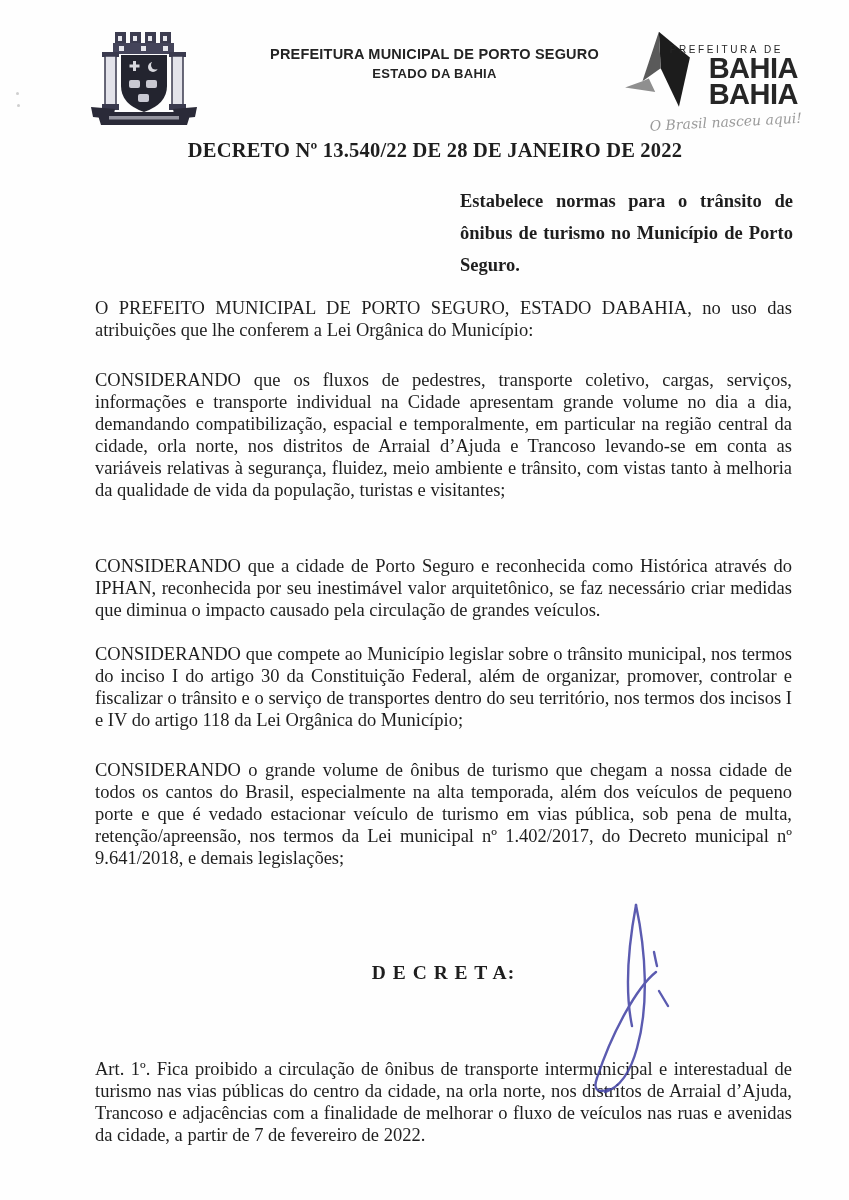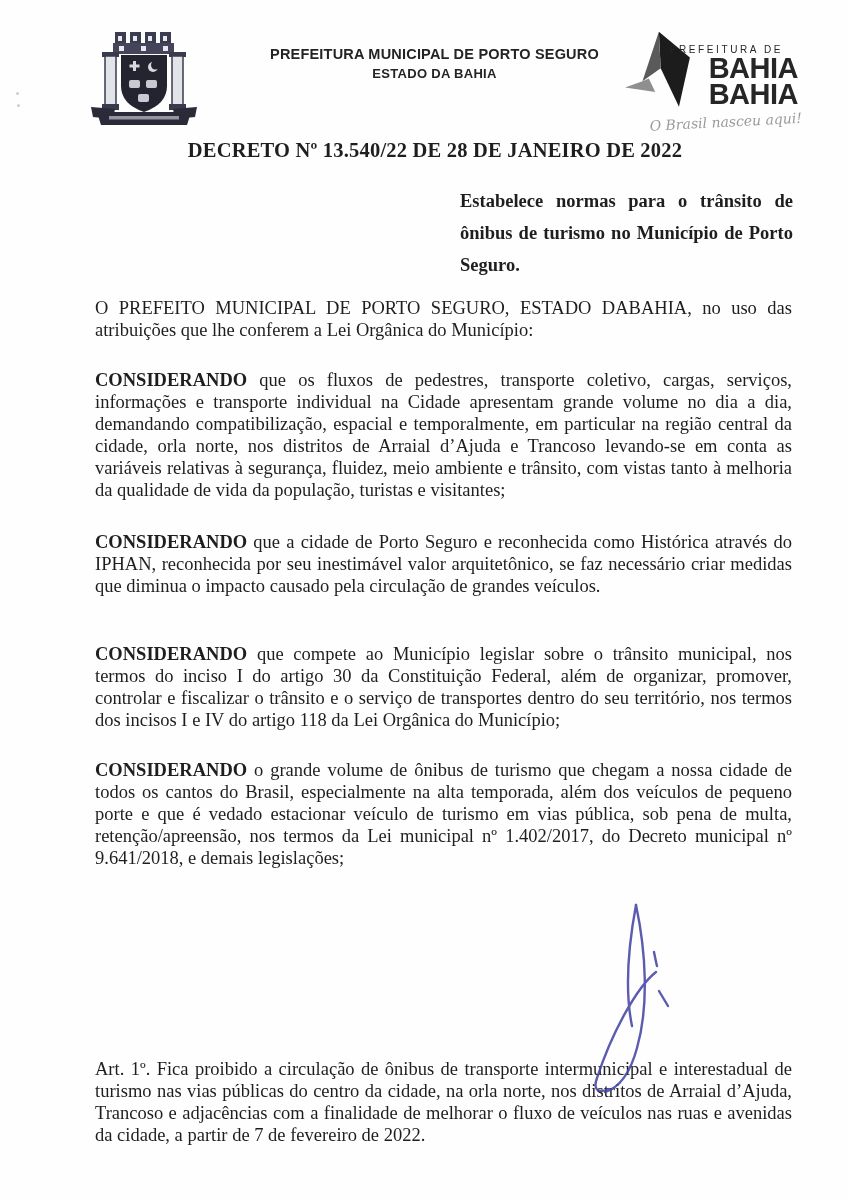--- a/index.html
+++ b/index.html
@@ -23,24 +23,24 @@
   .logo-tagline{position:absolute;right:0px;top:88px;width:160px;text-align:right;
                 font-family:"DejaVu Serif",serif;font-style:italic;font-size:14px;
                 color:#9a9a9a;transform:rotate(-3deg);}
   
   .title{position:absolute;top:139px;left:20px;width:830px;text-align:center;
          font-weight:bold;font-size:20.5px;letter-spacing:.2px;}
   .epigraph{position:absolute;top:185px;left:460px;width:333px;
             font-weight:bold;font-size:18.5px;line-height:32px;text-align:justify;}
   .para{position:absolute;left:95px;width:697px;font-size:18.5px;
         line-height:22px;text-align:justify;}
-  .lead{font-weight:bold;margin-top:16px;}
+  .lead{font-weight:normal;margin-top:16px;}
   .p-preamble{top:278px;}
   .p-c0{top:350px;}
-  .p-c1{top:512px;}
+  .p-c1{top:536px;}
   .p-c2{top:624px;}
   .p-c3{top:740px;}
   .p-c4{top:866px;}
   .decreta{position:absolute;top:962px;left:95px;width:697px;text-align:center;
            font-weight:bold;font-size:19.5px;letter-spacing:1px;}
   .p-art0{top:1039px;}
   
   .signature{position:absolute;left:555px;top:880px;width:270px;height:235px;pointer-events:none;}
   .speck{position:absolute;width:3px;height:3px;border-radius:50%;background:#b5b5b5;opacity:.65;}
   .speck1{left:16px;top:92px;}
@@ -115,20 +115,21 @@
 
   <p class="para p-c0"><span class="lead">CONSIDERANDO</span><span> que os fluxos de pedestres, transporte coletivo, cargas, serviços, informações e transporte individual na Cidade apresentam grande volume no dia a dia, demandando compatibilização, espacial e temporalmente, em particular na região central da cidade, orla norte, nos distritos de Arraial d’Ajuda e Trancoso levando-se em conta as variáveis relativas à segurança, fluidez, meio ambiente e trânsito, com vistas tanto à melhoria da qualidade de vida da população, turistas e visitantes;</span></p>
 
   <p class="para p-c1"><span class="lead">CONSIDERANDO</span><span> que a cidade de Porto Seguro e reconhecida como Histórica através do IPHAN, reconhecida por seu inestimável valor arquitetônico, se faz necessário criar medidas que diminua o impacto causado pela circulação de grandes veículos.</span></p>
 
   <p class="para p-c2"><span class="lead">CONSIDERANDO</span><span> que compete ao Município legislar sobre o trânsito municipal, nos termos do inciso I do artigo 30 da Constituição Federal, além de organizar, promover, controlar e fiscalizar o trânsito e o serviço de transportes dentro do seu território, nos termos dos incisos I e IV do artigo 118 da Lei Orgânica do Município;</span></p>
 
   <p class="para p-c3"><span class="lead">CONSIDERANDO</span><span> o grande volume de ônibus de turismo que chegam a nossa cidade de todos os cantos do Brasil, especialmente na alta temporada, além dos veículos de pequeno porte e que é vedado estacionar veículo de turismo em vias pública, sob pena de multa, retenção/apreensão, nos termos da Lei municipal nº 1.402/2017, do Decreto municipal nº 9.641/2018, e demais legislações;</span></p>
 
 
+  <div class="decreta">D E C R E T A:</div>
 
   <p class="para p-art0">Art. 1º. Fica proibido a circulação de ônibus de transporte intermunicipal e interestadual de turismo nas vias públicas do centro da cidade, na orla norte, nos distritos de Arraial d’Ajuda, Trancoso e adjacências com a finalidade de melhorar o fluxo de veículos nas ruas e avenidas da cidade, a partir de 7 de fevereiro de 2022.</p>
 
   <svg class="signature" viewBox="555 880 270 235">
     <g fill="none" stroke="#4545a6" stroke-width="2.4" stroke-linecap="round" opacity="0.88">
       <path d="M636 905 C646 952 649 1006 637 1048 C630 1074 618 1088 605 1092"></path>
       <path d="M636 905 C628 948 625 992 632 1026"></path>
       <path d="M656 972 C637 987 612 1032 597 1078 C593 1089 597 1094 609 1089"></path>
       <path d="M654 952 C655 957 656 962 657 966"></path>
       <path d="M659 991 C662 996 665 1001 668 1006"></path>

